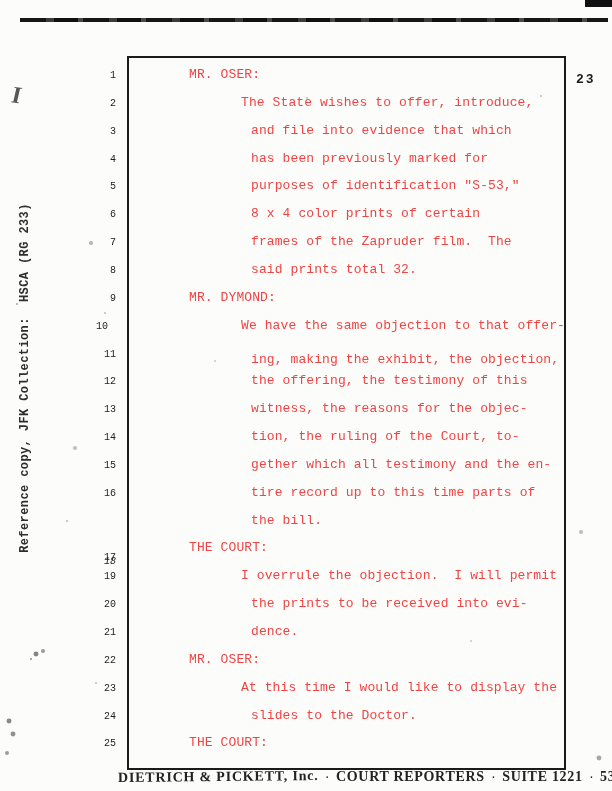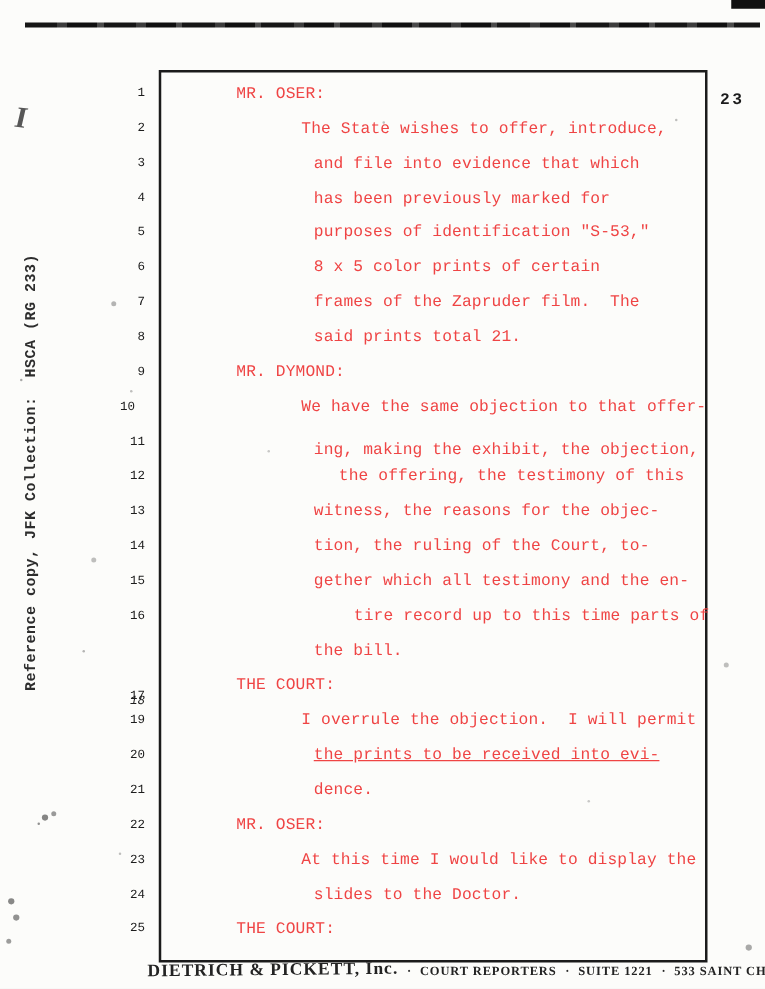--- a/index.html
+++ b/index.html
@@ -116,21 +116,21 @@
     letter-spacing: 0.8px;
     transform: rotate(-0.6deg);
   }
   .footer .sep {
     font-family: "Liberation Serif", serif;
     font-size: 10px; font-weight: bold;
     margin: 0 7px;
   }
   .footer .item {
     font-family: "Liberation Serif", serif;
-    font-size: 10px; font-weight: bold;
+    font-size: 14px; font-weight: bold;
     letter-spacing: 0.7px;
   }
 </style>
 </head>
 <body>
 
 <div class="page">
 
   <div class="top-rule"></div>
   <div class="corner-block"></div>
@@ -149,49 +149,49 @@
       <div class="line-text indent-0" style="top: 67px;">MR. OSER:</div>
       <div class="line-num" style="top: 97.85px;">2</div>
       <div class="line-text indent-1" style="top: 94.85px;">The State wishes to offer, introduce,</div>
       <div class="line-num" style="top: 125.7px;">3</div>
       <div class="line-text indent-2" style="top: 122.7px;">and file into evidence that which</div>
       <div class="line-num" style="top: 153.55px;">4</div>
       <div class="line-text indent-2" style="top: 150.55px;">has been previously marked for</div>
       <div class="line-num" style="top: 181.4px;">5</div>
       <div class="line-text indent-2" style="top: 178.4px;">purposes of identification "S-53,"</div>
       <div class="line-num" style="top: 209.25px;">6</div>
-      <div class="line-text indent-2" style="top: 206.25px;">8 x 5 color prints of certain</div>
+      <div class="line-text indent-2" style="top: 206.25px;">8 x 4 color prints of certain</div>
       <div class="line-num" style="top: 237.1px;">7</div>
       <div class="line-text indent-2" style="top: 234.1px;">frames of the Zapruder film.  The</div>
       <div class="line-num" style="top: 264.95px;">8</div>
-      <div class="line-text indent-2" style="top: 261.95px;">said prints total 21.</div>
+      <div class="line-text indent-2" style="top: 261.95px;">said prints total 32.</div>
       <div class="line-num" style="top: 292.8px;">9</div>
       <div class="line-text indent-0" style="top: 289.8px;">MR. DYMOND:</div>
       <div class="line-num" style="top: 320.65px; text-align: center;">10</div>
       <div class="line-text indent-1" style="top: 317.65px;">We have the same objection to that offer-</div>
       <div class="line-num" style="top: 348.5px;">11</div>
       <div class="line-text indent-2" style="top: 352px;">ing, making the exhibit, the objection,</div>
       <div class="line-num" style="top: 376.35px;">12</div>
-      <div class="line-text indent-2" style="top: 373.35px; margin-left: 20px;">the offering, the testimony of this</div>
+      <div class="line-text indent-2" style="top: 373.35px;">the offering, the testimony of this</div>
       <div class="line-num" style="top: 404.2px;">13</div>
       <div class="line-text indent-2" style="top: 401.2px;">witness, the reasons for the objec-</div>
       <div class="line-num" style="top: 432.05px;">14</div>
       <div class="line-text indent-2" style="top: 429.05px;">tion, the ruling of the Court, to-</div>
       <div class="line-num" style="top: 459.9px;">15</div>
       <div class="line-text indent-2" style="top: 456.9px;">gether which all testimony and the en-</div>
       <div class="line-num" style="top: 487.75px;">16</div>
-      <div class="line-text indent-2" style="top: 484.75px; margin-left: 32px;">tire record up to this time parts of</div>
+      <div class="line-text indent-2" style="top: 484.75px;">tire record up to this time parts of</div>
       <div class="line-num" style="top: 515.6px; margin-top: 36px;">17</div>
       <div class="line-text indent-2" style="top: 512.6px;">the bill.</div>
       <div class="line-num" style="top: 556px; font-style: italic;">18</div>
       <div class="line-text indent-0" style="top: 540.45px;">THE COURT:</div>
       <div class="line-num" style="top: 571.3px;">19</div>
       <div class="line-text indent-1" style="top: 568.3px;">I overrule the objection.  I will permit</div>
       <div class="line-num" style="top: 599.15px;">20</div>
-      <div class="line-text indent-2" style="top: 596.15px; text-decoration: underline;">the prints to be received into evi-</div>
+      <div class="line-text indent-2" style="top: 596.15px;">the prints to be received into evi-</div>
       <div class="line-num" style="top: 627px;">21</div>
       <div class="line-text indent-2" style="top: 624px;">dence.</div>
       <div class="line-num" style="top: 654.85px; text-align: right;">22</div>
       <div class="line-text indent-0" style="top: 651.85px;">MR. OSER:</div>
       <div class="line-num" style="top: 682.7px;">23</div>
       <div class="line-text indent-1" style="top: 679.7px;">At this time I would like to display the</div>
       <div class="line-num" style="top: 710.55px;">24</div>
       <div class="line-text indent-2" style="top: 707.55px;">slides to the Doctor.</div>
       <div class="line-num" style="top: 738.4px;">25</div>
       <div class="line-text indent-0" style="top: 735.4px;">THE COURT:</div>

